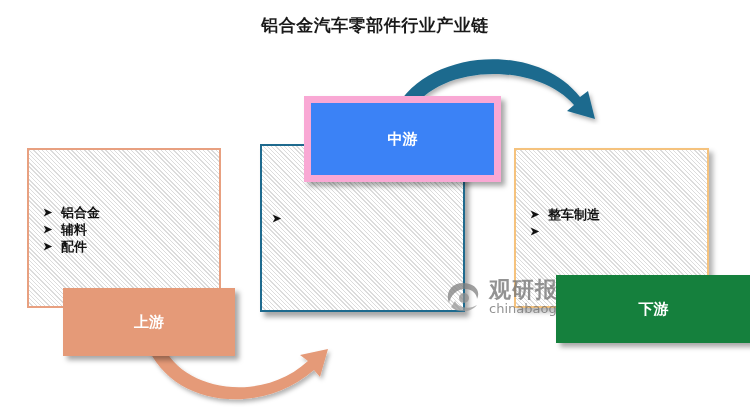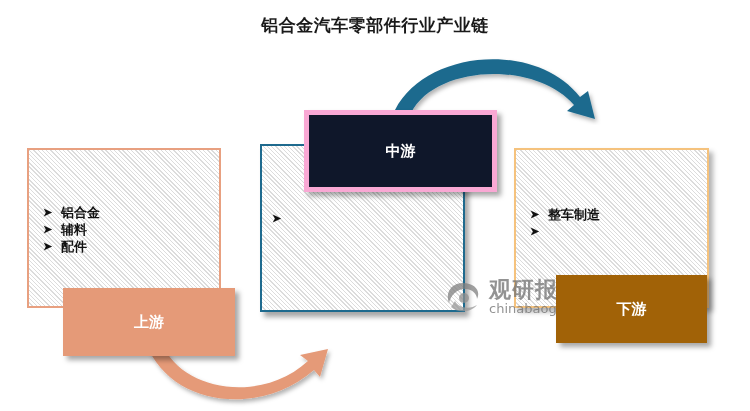--- a/index.html
+++ b/index.html
@@ -19,23 +19,23 @@
            color:#111; line-height:17px; }
   .items li { position:relative; padding-left:18px; }
   .items li .bullet { position:absolute; left:0; top:0; font-size:11px; }
   .items-up { left:14px; top:54px; }
   .items-mid { left:10px; top:64px; width:185px; }
   .items-down { left:14px; top:56px; }
   .label-box { position:absolute; color:#fff; font-size:15px; font-weight:bold;
                display:flex; align-items:center; justify-content:center;
                box-shadow:4px 4px 5px rgba(0,0,0,0.35); }
   .label-up { left:63px; top:288px; width:172px; height:68px; background:#e59a78; }
-  .label-mid { left:304px; top:110px; width:183px; height:72px; background:#0f172a;
-               border:5px solid #f9a8d4; }
-  .label-down { left:556px; top:275px; width:151px; height:68px; background:#a16207; }
+  .label-mid { left:304px; top:96px; width:183px; height:72px; background:#3b82f6;
+               border:7px solid #f9a8d4; }
+  .label-down { left:556px; top:275px; width:195px; height:68px; background:#15803d; }
   .arrow { position:absolute; }
   .watermark { position:absolute; left:443px; top:278px; display:flex; align-items:center; opacity:0.75; }
   .wm-text { display:flex; flex-direction:column; margin-left:6px; }
   .wm-cn { font-family:"DejaVu Sans", sans-serif; font-weight:bold; font-size:22px; color:#707070; letter-spacing:1px; line-height:24px; }
   .wm-en { font-family:"DejaVu Sans", sans-serif; font-size:13px; color:#707070; line-height:14px; }
 </style>
 </head>
 <body>
 
 <div class="title">铝合金汽车零部件行业产业链</div>

